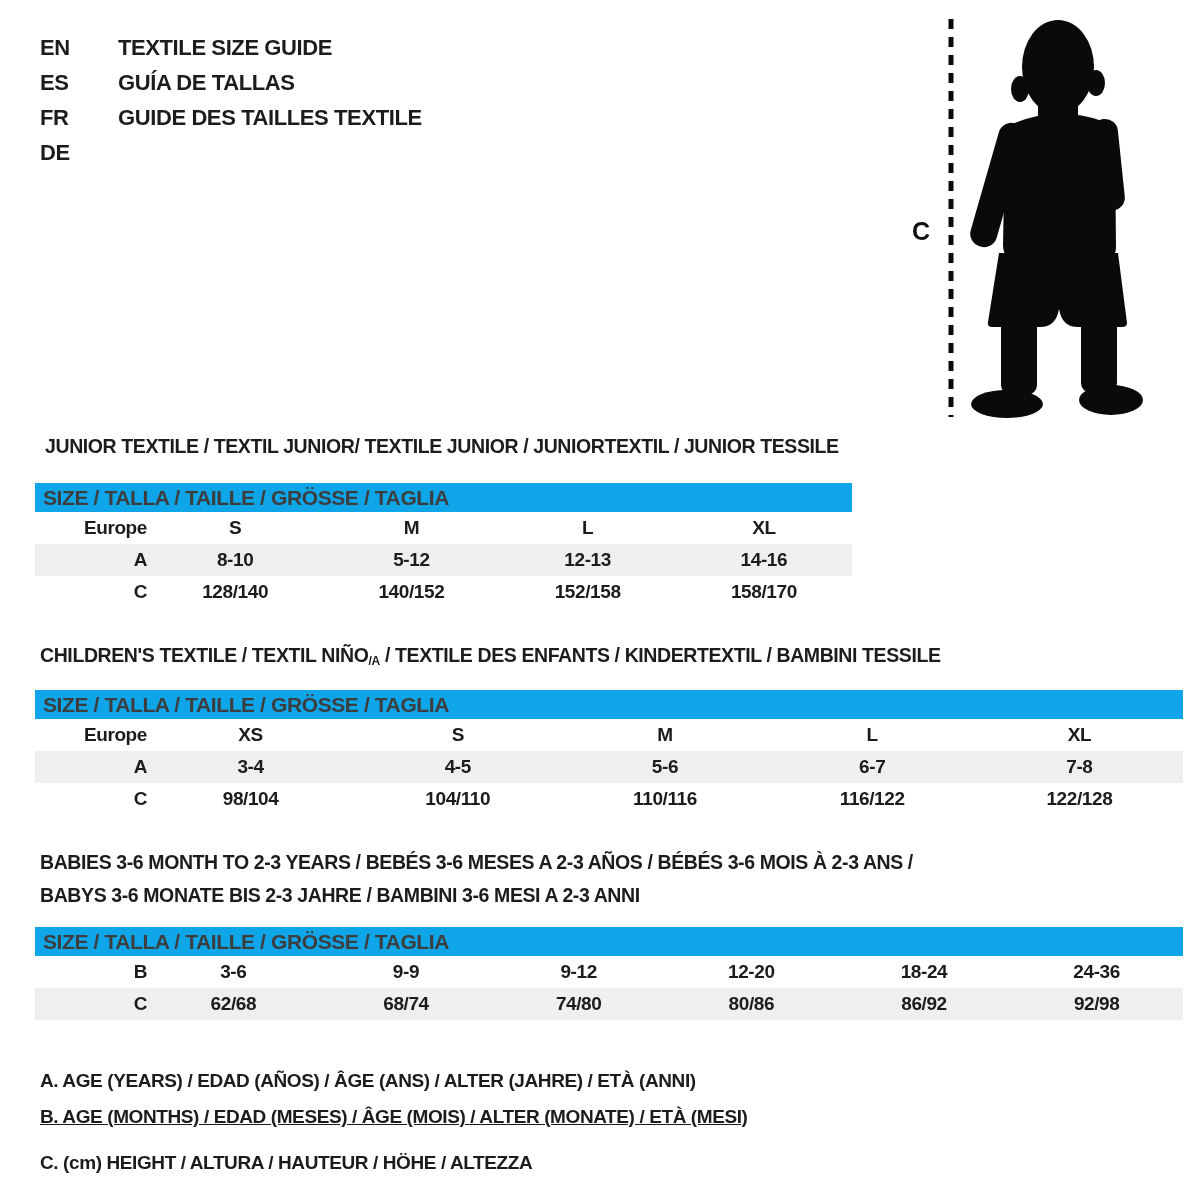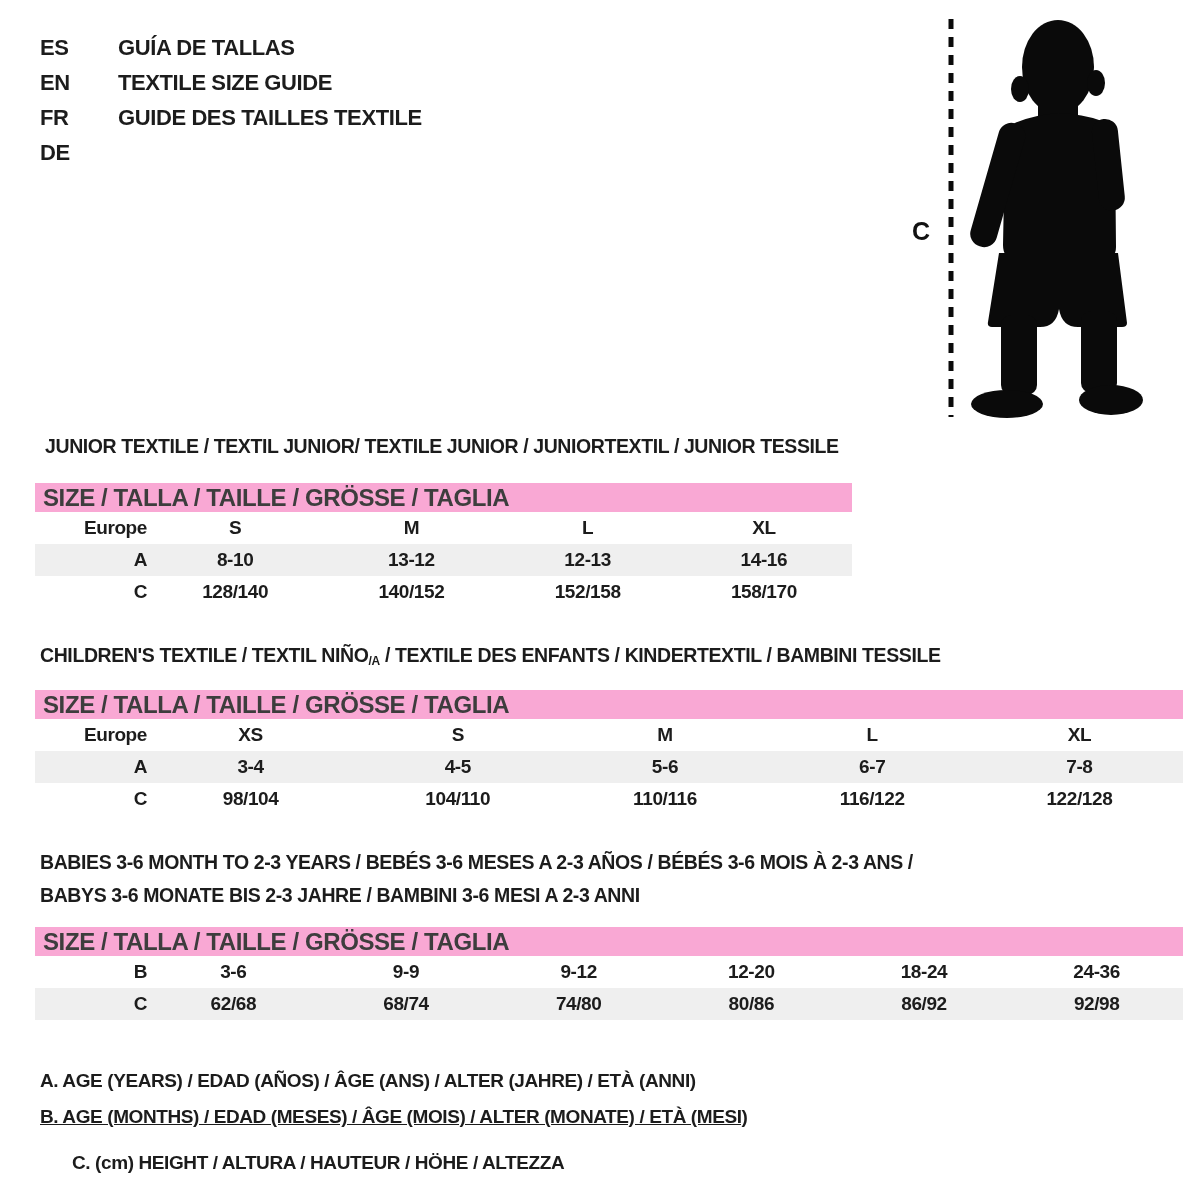--- a/index.html
+++ b/index.html
@@ -22,43 +22,43 @@
   
   .height-label { left:912px; top:217px; font-size:25px; color:#111; }
 
   
   .section-title { font-size:19.5px; white-space:nowrap; }
   .title-sub { font-size:12px; position:relative; top:3px; letter-spacing:-0.2px; }
 
   
   .size-table { left:35px; }
   .size-table .thead {
-    background:#f9a8d4; color:#3d3d3d;
+    background:#0ea5e9; color:#3d3d3d;
     height:29px; line-height:29px;
-    padding-left:8px; font-size:24px;
+    padding-left:8px; font-size:21px;
   }
   .trow { display:grid; height:32px; align-items:center; font-size:19px; }
   .trow.shaded { background:#efefef; }
   .tlabel { padding-left:8px; text-align:right; }
   .tcell { text-align:center; }
 
   
   .legend-line { left:40px; font-size:19px; white-space:nowrap; }
 </style>
 </head>
 <body>
 
 <div class="abs lang-table">
   <div class="lang-row">
+    <span class="lang-code">EN</span>
+    <span class="lang-title">TEXTILE SIZE GUIDE</span>
+  </div>
+  <div class="lang-row">
     <span class="lang-code">ES</span>
     <span class="lang-title">GUÍA DE TALLAS</span>
-  </div>
-  <div class="lang-row">
-    <span class="lang-code">EN</span>
-    <span class="lang-title">TEXTILE SIZE GUIDE</span>
   </div>
   <div class="lang-row">
     <span class="lang-code">FR</span>
     <span class="lang-title">GUIDE DES TAILLES TEXTILE</span>
   </div>
   <div class="lang-row">
     <span class="lang-code">DE</span>
   </div>
 </div>
 
@@ -88,21 +88,21 @@
     <div class="trow" style="grid-template-columns: 112px repeat(4, 1fr);">
       <div class="tlabel">Europe</div>
       <div class="tcell">S</div>
       <div class="tcell">M</div>
       <div class="tcell">L</div>
       <div class="tcell">XL</div>
     </div>
     <div class="trow shaded" style="grid-template-columns: 112px repeat(4, 1fr);">
       <div class="tlabel">A</div>
       <div class="tcell">8-10</div>
-      <div class="tcell">13-12</div>
+      <div class="tcell">5-12</div>
       <div class="tcell">12-13</div>
       <div class="tcell">14-16</div>
     </div>
     <div class="trow" style="grid-template-columns: 112px repeat(4, 1fr);">
       <div class="tlabel">C</div>
       <div class="tcell">128/140</div>
       <div class="tcell">140/152</div>
       <div class="tcell">152/158</div>
       <div class="tcell">158/170</div>
     </div>
@@ -158,13 +158,13 @@
       <div class="tcell">68/74</div>
       <div class="tcell">74/80</div>
       <div class="tcell">80/86</div>
       <div class="tcell">86/92</div>
       <div class="tcell">92/98</div>
     </div>
   </div>
 
 <div class="abs legend-line" style="top:1070px;">A. AGE (YEARS) / EDAD (AÑOS) / ÂGE (ANS) / ALTER (JAHRE) / ETÀ (ANNI)</div>
 <div class="abs legend-line" style="top:1106px;text-decoration:underline;">B. AGE (MONTHS) / EDAD (MESES) / ÂGE (MOIS) / ALTER (MONATE) / ETÀ (MESI)</div>
-<div class="abs legend-line" style="top:1152px;margin-left:32px;">C. (cm) HEIGHT / ALTURA / HAUTEUR / HÖHE / ALTEZZA</div>
+<div class="abs legend-line" style="top:1152px;">C. (cm) HEIGHT / ALTURA / HAUTEUR / HÖHE / ALTEZZA</div>
 
 </body></html>

